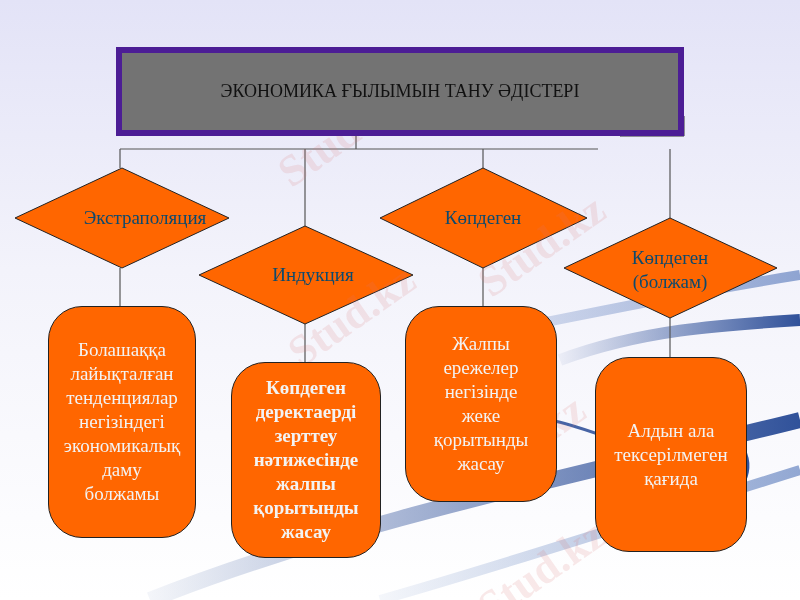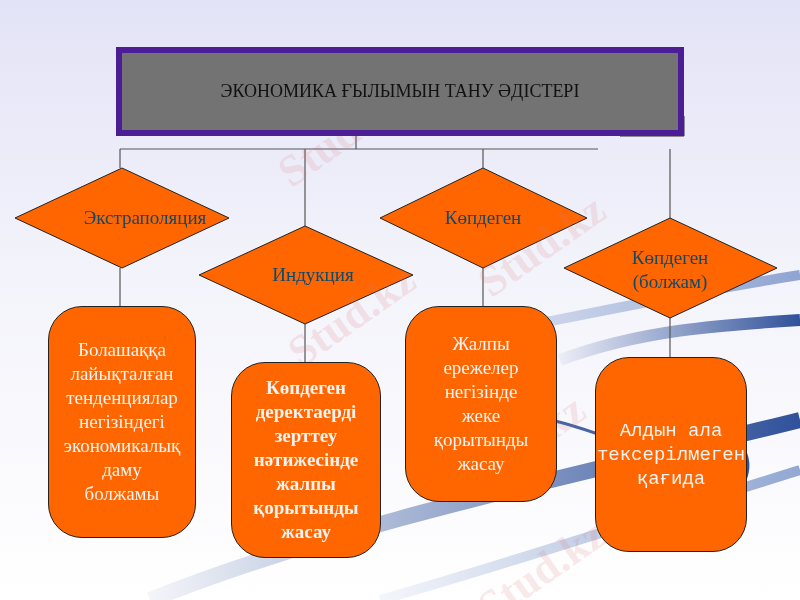--- a/index.html
+++ b/index.html
@@ -100,17 +100,17 @@
 жасау</span>
 </div>
 <div class="card" style="left:405px;top:306px;width:152px;height:196px;">
   <span class="txt">Жалпы
 ережелер
 негізінде
 жеке
 қорытынды
 жасау</span>
 </div>
-<div class="card" style="left:595px;top:357px;width:152px;height:195px;font-family:Liberation Mono, monospace;">
+<div class="card" style="left:595px;top:357px;width:152px;height:195px;">
   <span class="txt">Алдын ала
 тексерілмеген
 қағида</span>
 </div>
 
 </body></html>

